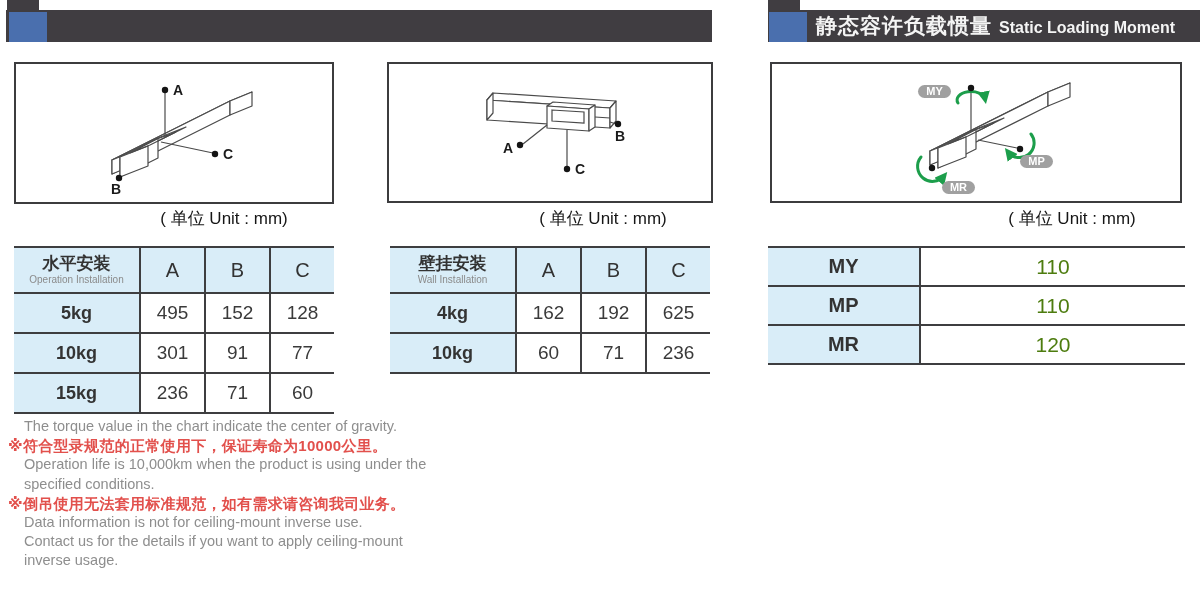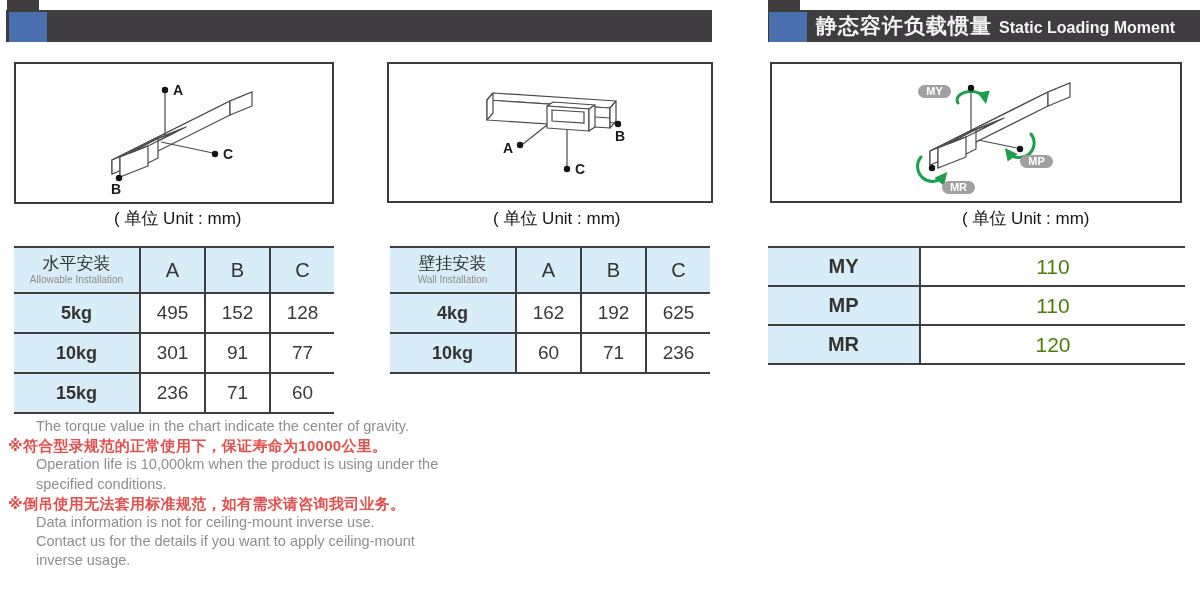--- a/index.html
+++ b/index.html
@@ -10,40 +10,40 @@
   
   .hdr-bar{position:absolute;height:42px}
   .hdr-bar .notch{position:absolute;left:1px;top:0;width:32px;height:12px;background:#403d41}
   .hdr-bar .bar{position:absolute;left:0;right:0;top:10px;height:32px;background:#403d41}
   .hdr-bar .sq{position:absolute;left:3px;top:12px;width:38px;height:30px;background:#4a6fae}
   .hdr-bar .titles{position:absolute;left:54px;top:10px;height:32px;line-height:31px;color:#f4f4f4;white-space:nowrap}
   .titles .zh{font-size:21px;font-weight:bold;letter-spacing:1px}
   .titles .en{font-size:16px;font-weight:bold;margin-left:7px;letter-spacing:0}
   
   .diag{position:absolute;background:#fff;border:2px solid #3c3c3e}
-  .unit{position:absolute;width:220px;text-align:left;font-size:17px;color:#161616;white-space:nowrap}
+  .unit{position:absolute;width:220px;text-align:center;font-size:17px;color:#161616;white-space:nowrap}
   
   .spec{position:absolute;border-collapse:collapse;table-layout:fixed}
   .spec td{border-top:2px solid #3e3e40;border-bottom:2px solid #3e3e40;text-align:center;vertical-align:middle;padding:0}
   .spec td + td{border-left:2px solid #3e3e40}
   .blue{background:#d9edf8}
   .spec .hz td{height:44px}
   .spec .dz td{height:38px}
   .spec .mz td{height:37px}
-  .hdrcell .zh{font-size:17px;font-weight:normal;color:#333;line-height:20px}
+  .hdrcell .zh{font-size:17px;font-weight:bold;color:#333;line-height:20px}
   .hdrcell .en{font-size:10px;color:#8b8b8b;line-height:12px}
   .colhead{font-size:20px;color:#333}
   .load{font-size:18px;font-weight:600;color:#333}
   .val{font-size:19px;color:#3a3a3a}
   .mlabel{font-size:20px;font-weight:600;color:#333}
   .mval{font-size:21px;color:#4d7c0f}
   
   .notes{position:absolute;left:8px;top:417px;width:540px}
   .note-zh{color:#e2504c;font-size:15px;font-weight:600;line-height:19.2px;letter-spacing:.3px}
-  .note-en{color:#8e8e8e;font-size:14.5px;line-height:19.2px;margin-left:28px}
+  .note-en{color:#8e8e8e;font-size:14.5px;line-height:19.2px;margin-left:16px}
   .note-en.cont{}
   
   svg{display:block}
   .ln{stroke:#4a4a4a;stroke-width:1.2;fill:#ffffff;stroke-linejoin:round}
   .wire{stroke:#4a4a4a;stroke-width:1.2;fill:none}
   .dot{fill:#141414;stroke:none}
   .ptlabel{font-family:"Liberation Sans","DejaVu Sans",sans-serif;font-size:14px;font-weight:bold;fill:#1a1a1a}
   .grn{stroke:#1c9e4b;stroke-width:3;fill:none;stroke-linecap:round}
   .badge{fill:#a0a0a0}
   .badgetxt{font-family:"Liberation Sans","DejaVu Sans",sans-serif;font-size:11px;font-weight:bold;fill:#ffffff;text-anchor:middle}
@@ -176,21 +176,21 @@
   <colgroup>
       <col style="width:126px">
       <col style="width:65px">
       <col style="width:65px">
       <col style="width:64px">
     </colgroup>
   <tbody>
   <tr class="hz">
     <td class="blue hdrcell">
       <div class="zh">水平安装</div>
-      <div class="en">Allowable Installation</div>
+      <div class="en">Operation Installation</div>
     </td>
     <td class="blue colhead">A</td>
     <td class="blue colhead">B</td>
     <td class="blue colhead">C</td>
   </tr>
   <tr class="dz">
     <td class="blue load">5kg</td>
     <td class="val">495</td>
     <td class="val">152</td>
     <td class="val">128</td>

